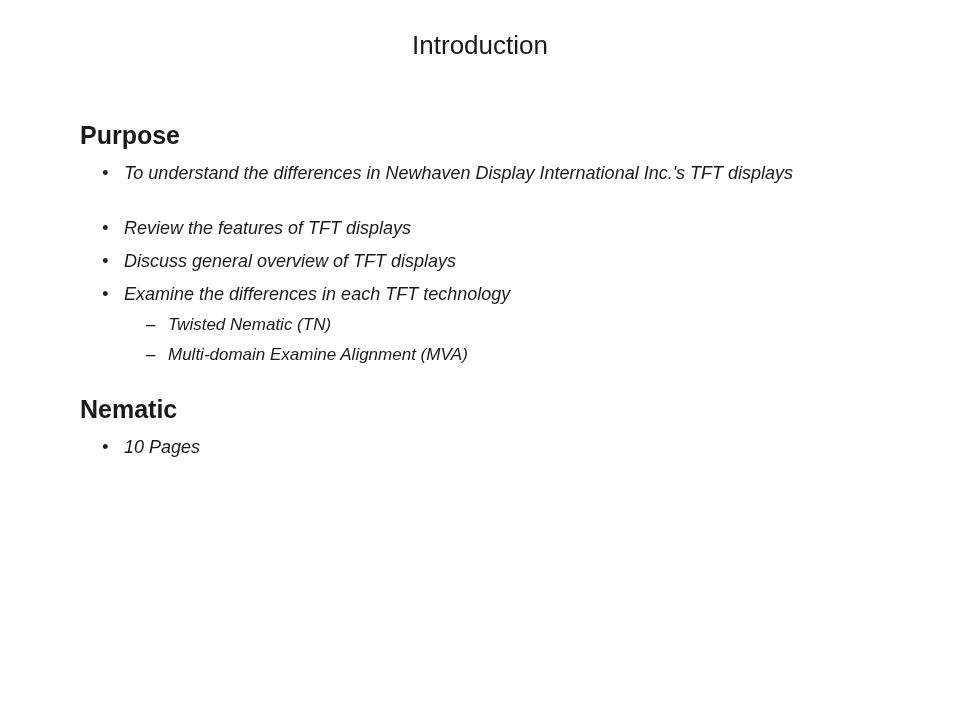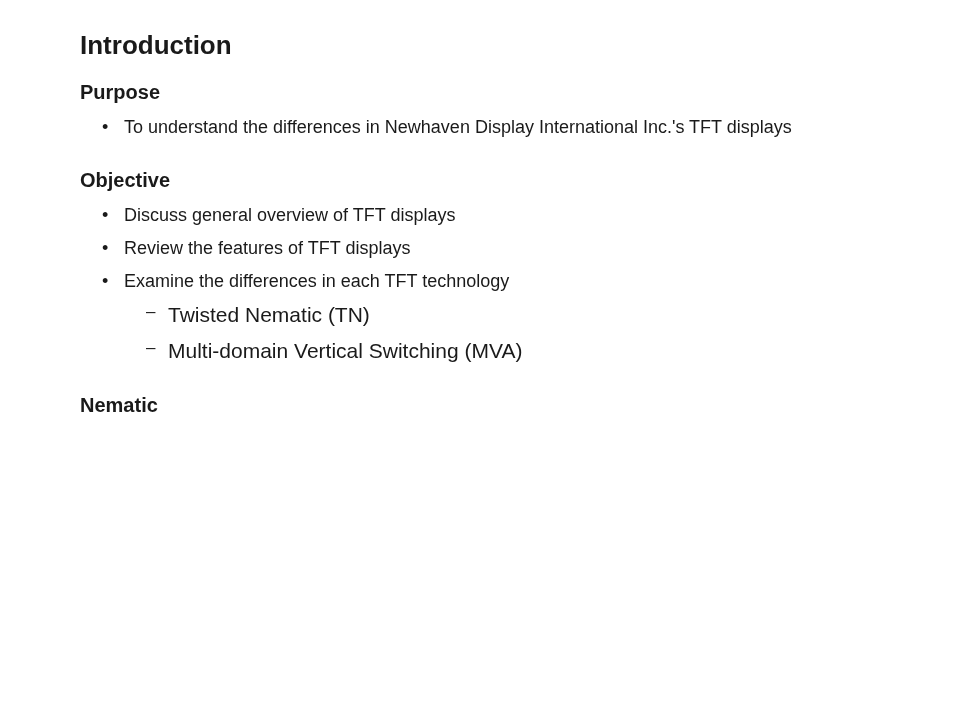--- a/index.html
+++ b/index.html
@@ -22,42 +22,43 @@
 
     .slide {
       width: 960px;
       height: 720px;
       background-color: #ffffff;
       padding: 20px 80px 40px 80px;
       overflow: hidden;
     }
 
     .slide-title {
-      text-align: left;
+      text-align: center;
       font-size: 26px;
-      font-weight: bold;
-      margin-bottom: 20px;
+      font-weight: normal;
+      margin-bottom: 60px;
       padding-top: 10px;
       font-family: 'Trebuchet MS', 'Arial', sans-serif;
     }
 
     .section {
       margin-bottom: 28px;
     }
 
     .section-heading {
       font-weight: bold;
-      font-size: 20px;
+      font-size: 25px;
       margin-bottom: 10px;
       font-family: 'Trebuchet MS', 'Arial', sans-serif;
     }
 
     .bullet-list {
       list-style: none;
       padding-left: 20px;
+      font-style: italic;
     }
 
     .bullet-list > li {
       position: relative;
       padding-left: 24px;
       margin-bottom: 6px;
       font-size: 18px;
       line-height: 1.5;
       font-family: 'Trebuchet MS', 'Arial', sans-serif;
     }
@@ -73,21 +74,21 @@
     .sub-list {
       list-style: none;
       padding-left: 20px;
       margin-top: 4px;
     }
 
     .sub-list > li {
       position: relative;
       padding-left: 24px;
       margin-bottom: 4px;
-      font-size: 21px;
+      font-size: 17px;
       line-height: 1.5;
       font-family: 'Trebuchet MS', 'Arial', sans-serif;
     }
 
     .sub-list > li::before {
       content: '–';
       position: absolute;
       left: 2px;
       top: 0;
       font-size: 17px;
@@ -100,27 +101,29 @@
   <h1 class="slide-title">Introduction</h1>
 
   <div id="sections-container">
       <div class="section">
         <div class="section-heading">Purpose</div>
         <ul class="bullet-list">
           <li>To understand the differences in Newhaven Display International Inc.'s TFT displays</li>
         </ul>
       </div>
       <div class="section">
-        <div class="section-heading">Objective</div>
         <ul class="bullet-list">
+          <li>Review the features of TFT displays</li>
           <li>Discuss general overview of TFT displays</li>
-          <li>Review the features of TFT displays</li>
           <li>Examine the differences in each TFT technology<ul class="sub-list">
               <li>Twisted Nematic (TN)</li>
-              <li>Multi-domain Vertical Switching (MVA)</li>
+              <li>Multi-domain Examine Alignment (MVA)</li>
             </ul></li>
         </ul>
       </div>
       <div class="section">
         <div class="section-heading">Nematic</div>
+        <ul class="bullet-list">
+          <li>10 Pages</li>
+        </ul>
       </div>
     </div>
 </div>
 
 </body></html>

